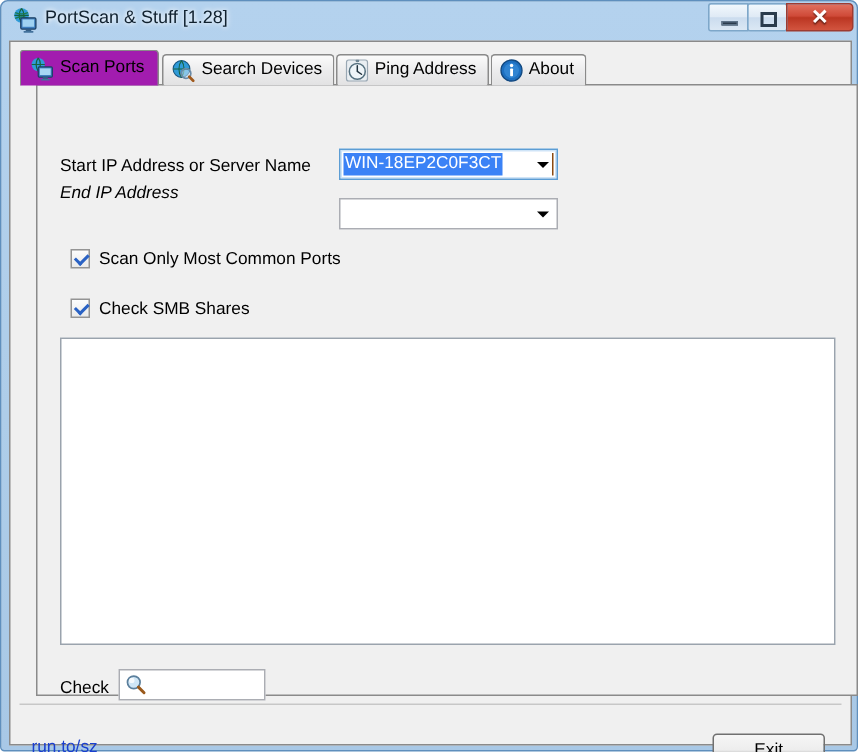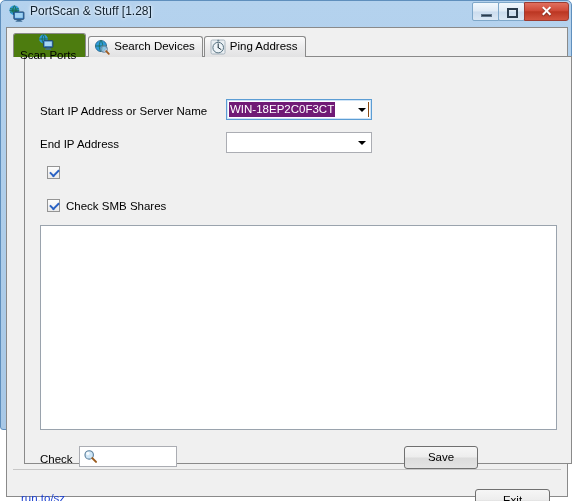--- a/index.html
+++ b/index.html
@@ -14,21 +14,21 @@
     font-family: "Liberation Sans", sans-serif;
     font-size: 11px;
     color: #000000;
   }
 
   
   .window {
     position: absolute;
     left: 0; top: 0;
     width: 572px;
-    height: 430px;
+    height: 501px;
     box-sizing: border-box;
     background: linear-gradient(180deg, #b4d2ee 0%, #aecde9 55%, #a8c8e6 100%);
     border: 1px solid #5f8fbd;
     border-radius: 5px 5px 3px 3px;
   }
 
   .titlebar {
     position: absolute;
     left: 0; top: 0;
     width: 572px;
@@ -131,27 +131,26 @@
     border-bottom: none;
     background: linear-gradient(180deg, #fbfbfb 0%, #ececed 50%, #e2e2e3 100%);
     border-radius: 3px 3px 0 0;
     margin-right: 1px;
     color: #000;
     font-size: 11.5px;
     white-space: nowrap;
   }
   .tab.active {
     height: 24px;
-    background: #4d7c0f;
+    background: #a21caf;
     border-color: #8a8a8a;
     margin-right: 2px;
     padding: 0 9px 0 6px;
     position: relative;
     z-index: 4;
-    flex-direction: column;
   }
   .tab .tab-ico {
     width: 16px; height: 16px;
     margin-right: 4px;
     flex: 0 0 auto;
   }
   .tab-label { line-height: 1; }
 
   
   .tabpage {
@@ -188,21 +187,21 @@
   .combo .combo-text {
     position: absolute;
     left: 2px; top: 2px;
     height: 15px;
     line-height: 15px;
     font-size: 11.5px;
     white-space: nowrap;
     padding: 0 1px;
   }
   .combo .combo-text.selected {
-    background: #701a75;
+    background: #3b82f6;
     color: #ffffff;
   }
   .combo .caret {
     position: absolute;
     right: 2px; top: 2px;
     width: 1px; height: 15px;
     background: #8a4a12;
   }
   .combo .arrow-box {
     position: absolute;
@@ -373,65 +372,74 @@
           <rect x="1" y="1" width="14" height="14" rx="1.5" fill="#e9eef2" stroke="#9aa8b4" stroke-width="0.8"></rect>
           <circle cx="8.2" cy="8.6" r="5.3" fill="#f4f8fb" stroke="#4a6running" stroke-width="0"></circle>
           <circle cx="8.2" cy="8.6" r="5.3" fill="#eef4f8" stroke="#55707f" stroke-width="1"></circle>
           <path d="M8.2 8.6V4.8M8.2 8.6l2.8 1.9" stroke="#22343f" stroke-width="1" stroke-linecap="round"></path>
           <rect x="7.2" y="0.8" width="2.2" height="1.6" rx="0.4" fill="#6f8694"></rect>
         </svg>
         <span class="tab-label">Ping Address</span>
       </div>
 
 
+      <div class="tab">
+        <svg class="tab-ico" viewBox="0 0 16 16">
+          <circle cx="8" cy="8" r="7" fill="#1d6fc0" stroke="#134a82" stroke-width="0.9"></circle>
+          <circle cx="8" cy="8" r="5" fill="#3e92de" opacity="0.6"></circle>
+          <rect x="7.1" y="6.6" width="1.9" height="5.2" rx="0.5" fill="#ffffff"></rect>
+          <circle cx="8.05" cy="4.6" r="1.15" fill="#ffffff"></circle>
+        </svg>
+        <span class="tab-label">About</span>
+      </div>
     </div>
 
     <div class="tabpage">
 
       <div class="field-label" style="left:15px; top:48px;">Start IP Address or Server Name</div>
 
       <div class="combo focused" style="left:201px; top:42px; width:146px;">
         <span class="combo-text selected">WIN-18EP2C0F3CT</span>
         <span class="caret"></span>
         <span class="arrow-box">
           <span class="arrow-down"></span>
         </span>
       </div>
 
-      <div class="field-label" style="left:15px; top:81px;">End IP Address</div>
+      <div class="field-label" style="left:15px; top:66px;font-style:italic;">End IP Address</div>
 
       <div class="combo" style="left:201px; top:75px; width:146px;">
         <span class="combo-text"></span>
         <span class="arrow-box">
           <span class="arrow-down"></span>
         </span>
       </div>
 
       <div class="cbrow" style="left:22px; top:109px;">
         <span class="cbox checked"></span>
+        <span class="cblabel">Scan Only Most Common Ports</span>
       </div>
 
       <div class="cbrow" style="left:22px; top:142px;">
         <span class="cbox checked"></span>
         <span class="cblabel">Check SMB Shares</span>
       </div>
 
       <div class="results" style="left:15px; top:168px; width:517px; height:205px;"></div>
 
       <div class="field-label" style="left:15px; top:396px;">Check</div>
 
       <div class="filter-input" style="left:54px; top:389px; width:98px;">
         <svg class="search-ico" viewBox="0 0 16 16">
           <circle cx="6.6" cy="6.3" r="4.5" fill="#cfe6f6" stroke="#5b7f9c" stroke-width="1.2"></circle>
           <circle cx="5.2" cy="4.9" r="1.9" fill="#ffffff" opacity="0.8"></circle>
           <path d="M9.9 9.7l4 4" stroke="#9a5a1c" stroke-width="2.1" stroke-linecap="round"></path>
         </svg>
       </div>
 
-      <div class="btn" style="left:379px; top:389px; width:74px;">Save</div>
 
     </div>
 
     <div class="footer-sep"></div>
 
     <div class="link">run.to/sz</div>
 
     <div class="btn" style="left:468px; top:461px; width:75px;">Exit</div>
   </div>
 </div>

